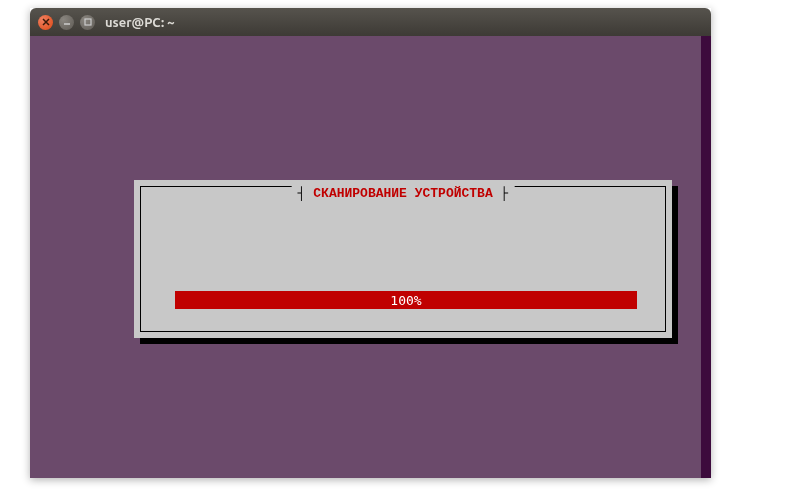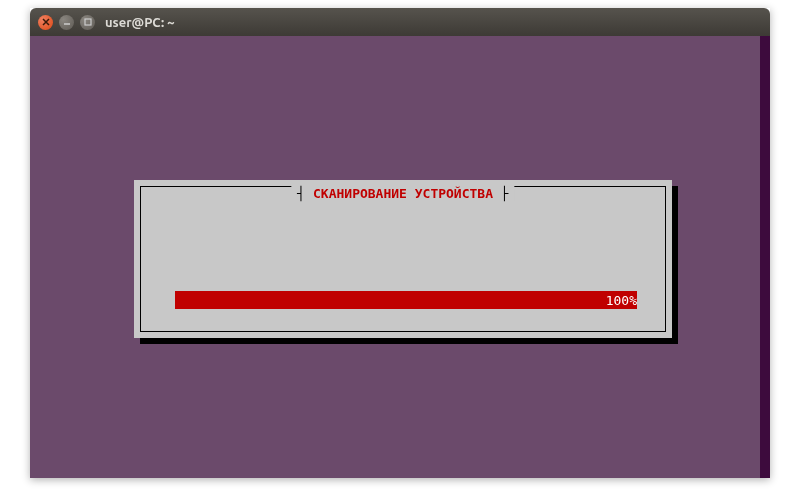--- a/index.html
+++ b/index.html
@@ -12,21 +12,21 @@
       height: 502px;
       background: #ffffff;
       font-family: "Ubuntu", "DejaVu Sans", sans-serif;
       position: relative;
       overflow: hidden;
     }
     .window {
       position: absolute;
       top: 8px;
       left: 30px;
-      width: 740px;
+      width: 681px;
       height: 470px;
       box-shadow: 0 2px 8px rgba(0,0,0,0.3);
     }
     .titlebar {
       height: 28px;
       background: linear-gradient(to bottom, #56534d 0%, #3d3a35 100%);
       display: flex;
       align-items: center;
       padding: 0 8px;
       border-radius: 6px 6px 0 0;
@@ -94,20 +94,21 @@
     .dialog-title {
       position: absolute;
       top: -1px;
       left: 50%;
       transform: translateX(-50%);
       background: #c8c8c8;
       padding: 0 6px;
       color: #c00000;
       font-weight: bold;
       white-space: nowrap;
+      font-family: Liberation Mono, monospace;
     }
     .dialog-title::before {
       content: "┤ ";
       color: #000000;
       font-weight: normal;
     }
     .dialog-title::after {
       content: " ├";
       color: #000000;
       font-weight: normal;
@@ -120,21 +121,21 @@
     }
     .progress-container {
       position: absolute;
       bottom: 22px;
       left: 34px;
       right: 28px;
       height: 18px;
       background: #c00000;
       display: flex;
       align-items: center;
-      justify-content: flex-end;
+      justify-content: center;
     }
     .progress-label {
       color: #ffffff;
       font-weight: normal;
     }
   </style>
 </head>
 <body>
 
 <div class="window">

